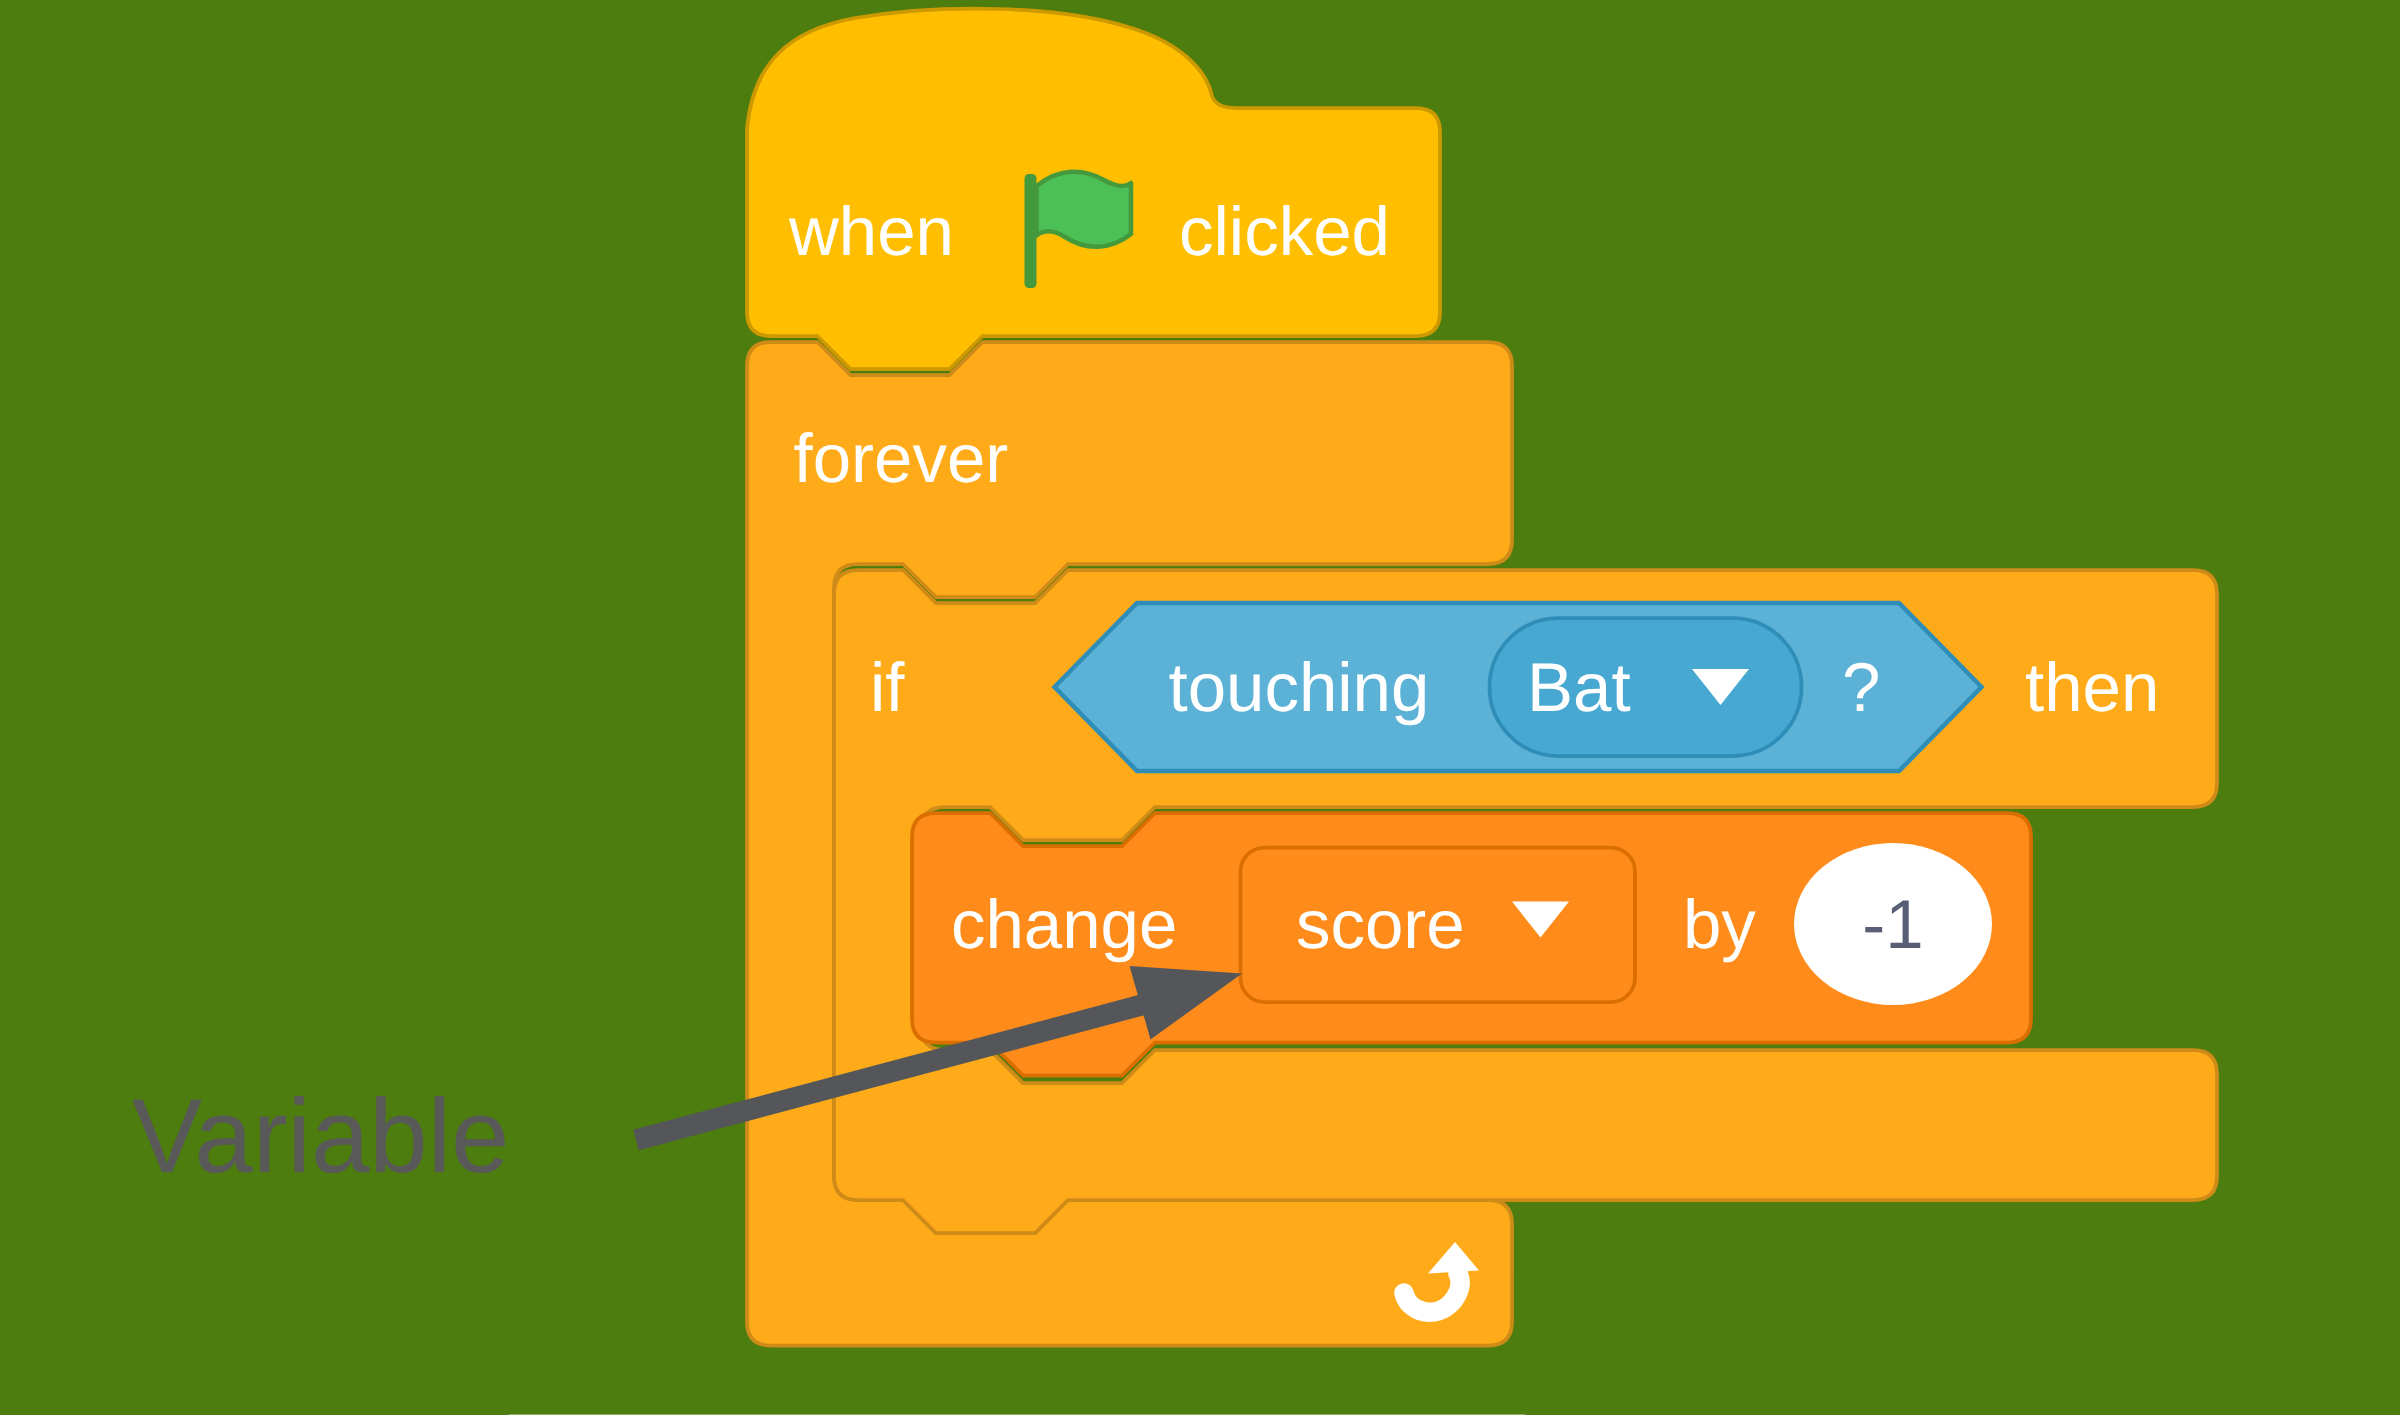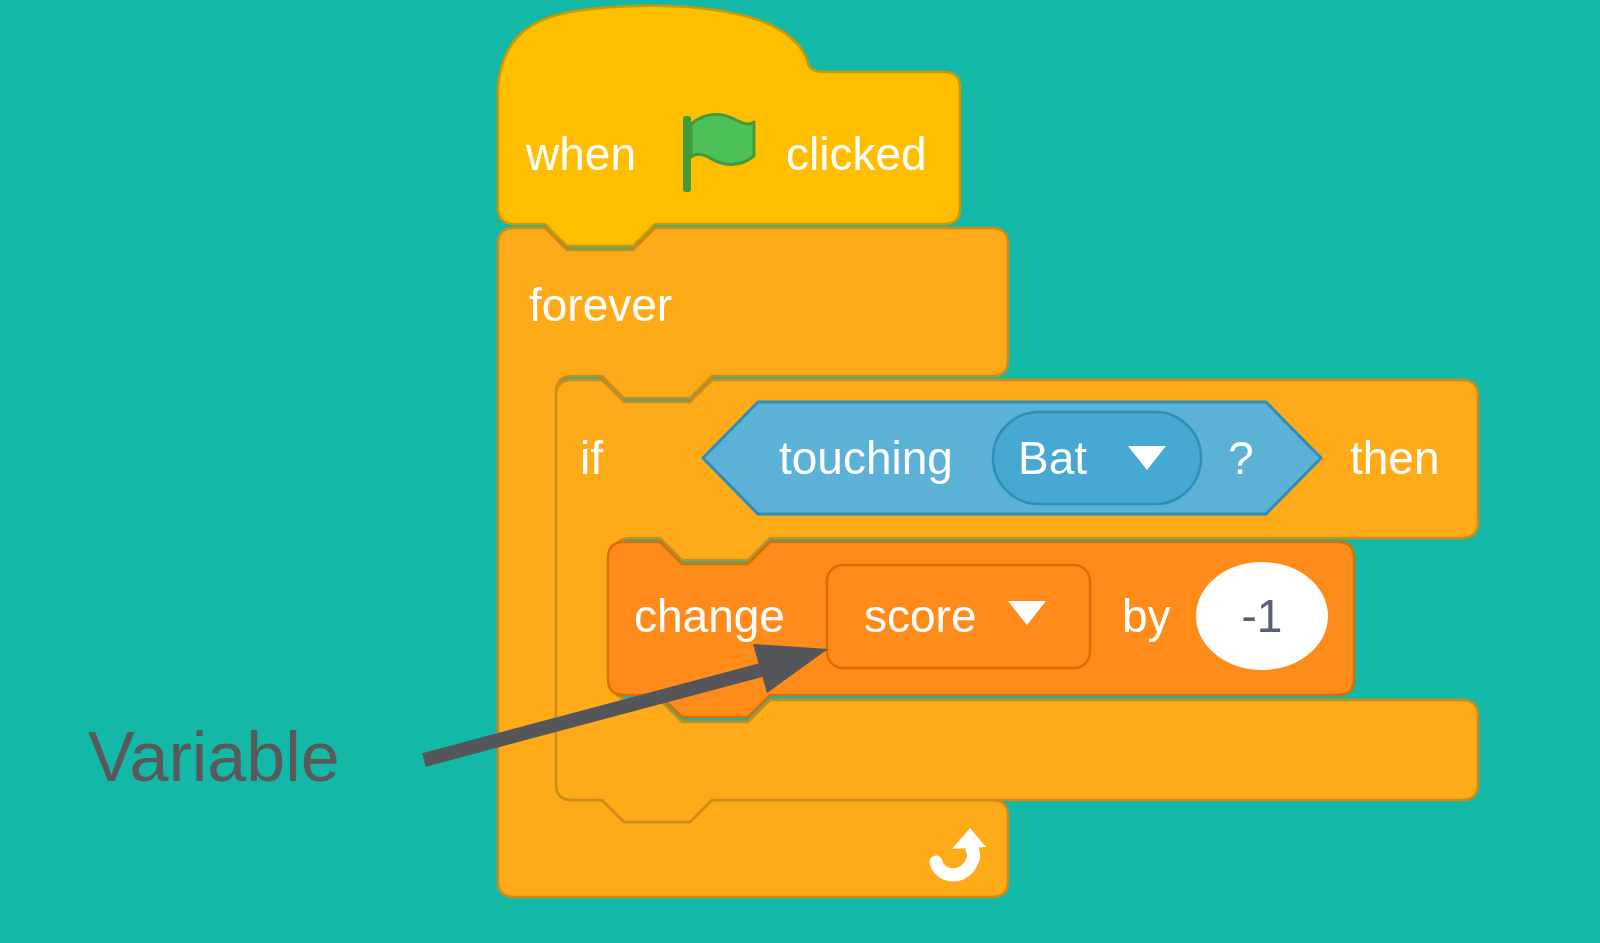--- a/index.html
+++ b/index.html
@@ -1,21 +1,21 @@
 <!DOCTYPE html>
 <html><head>
 <meta charset="utf-8">
 <style>
   html, body { margin: 0; padding: 0; }
   body { font-family: "Liberation Sans", sans-serif; background: #ffffff; }
   .canvas {
     position: relative;
     width: 1600px;
     height: 943px;
-    background: #14b8a6;
+    background: #4d7c0f;
     overflow: hidden;
   }
   svg { display: block; }
   text {
     font-family: "Liberation Sans", sans-serif;
     font-weight: 400;
   }
   .block-label { font-size: 46px; }
   .annotation-label { font-size: 70px; }
 </style>

